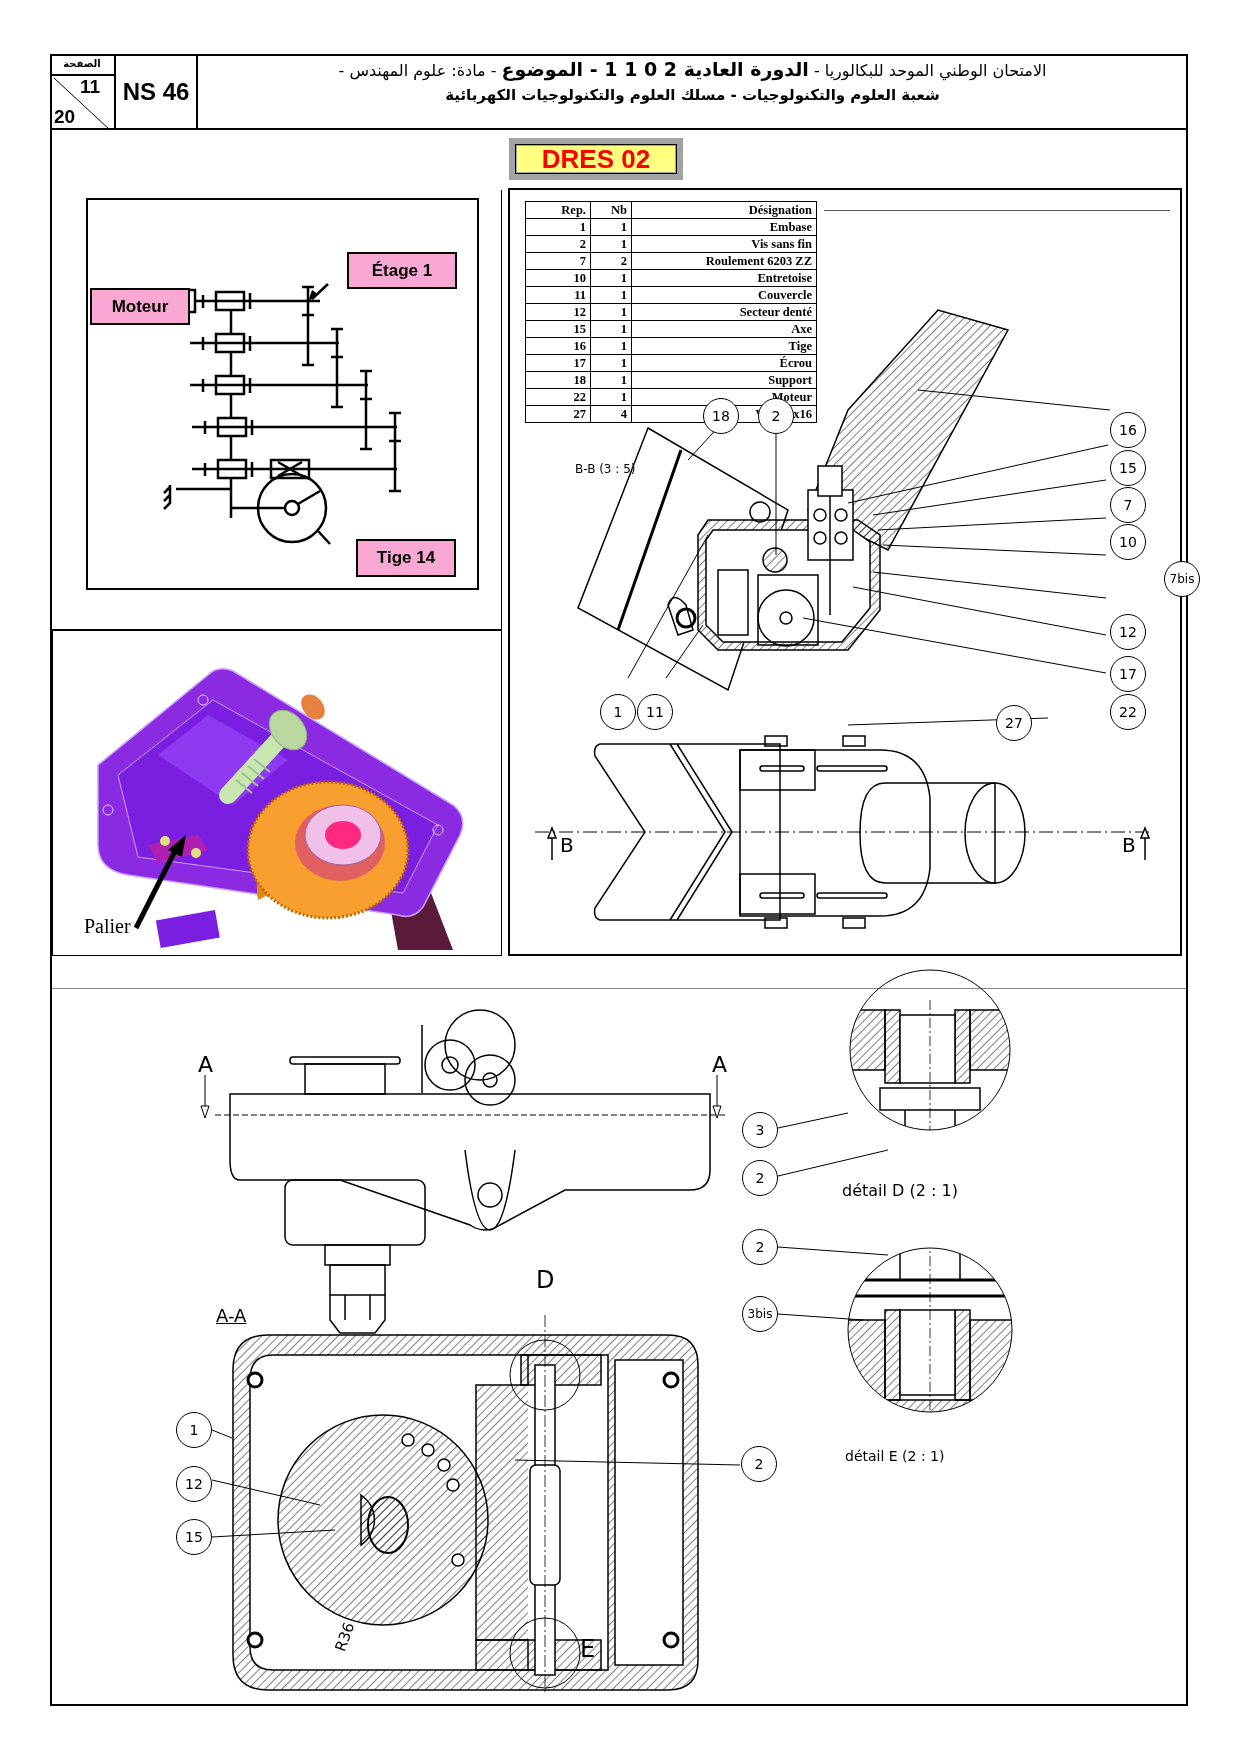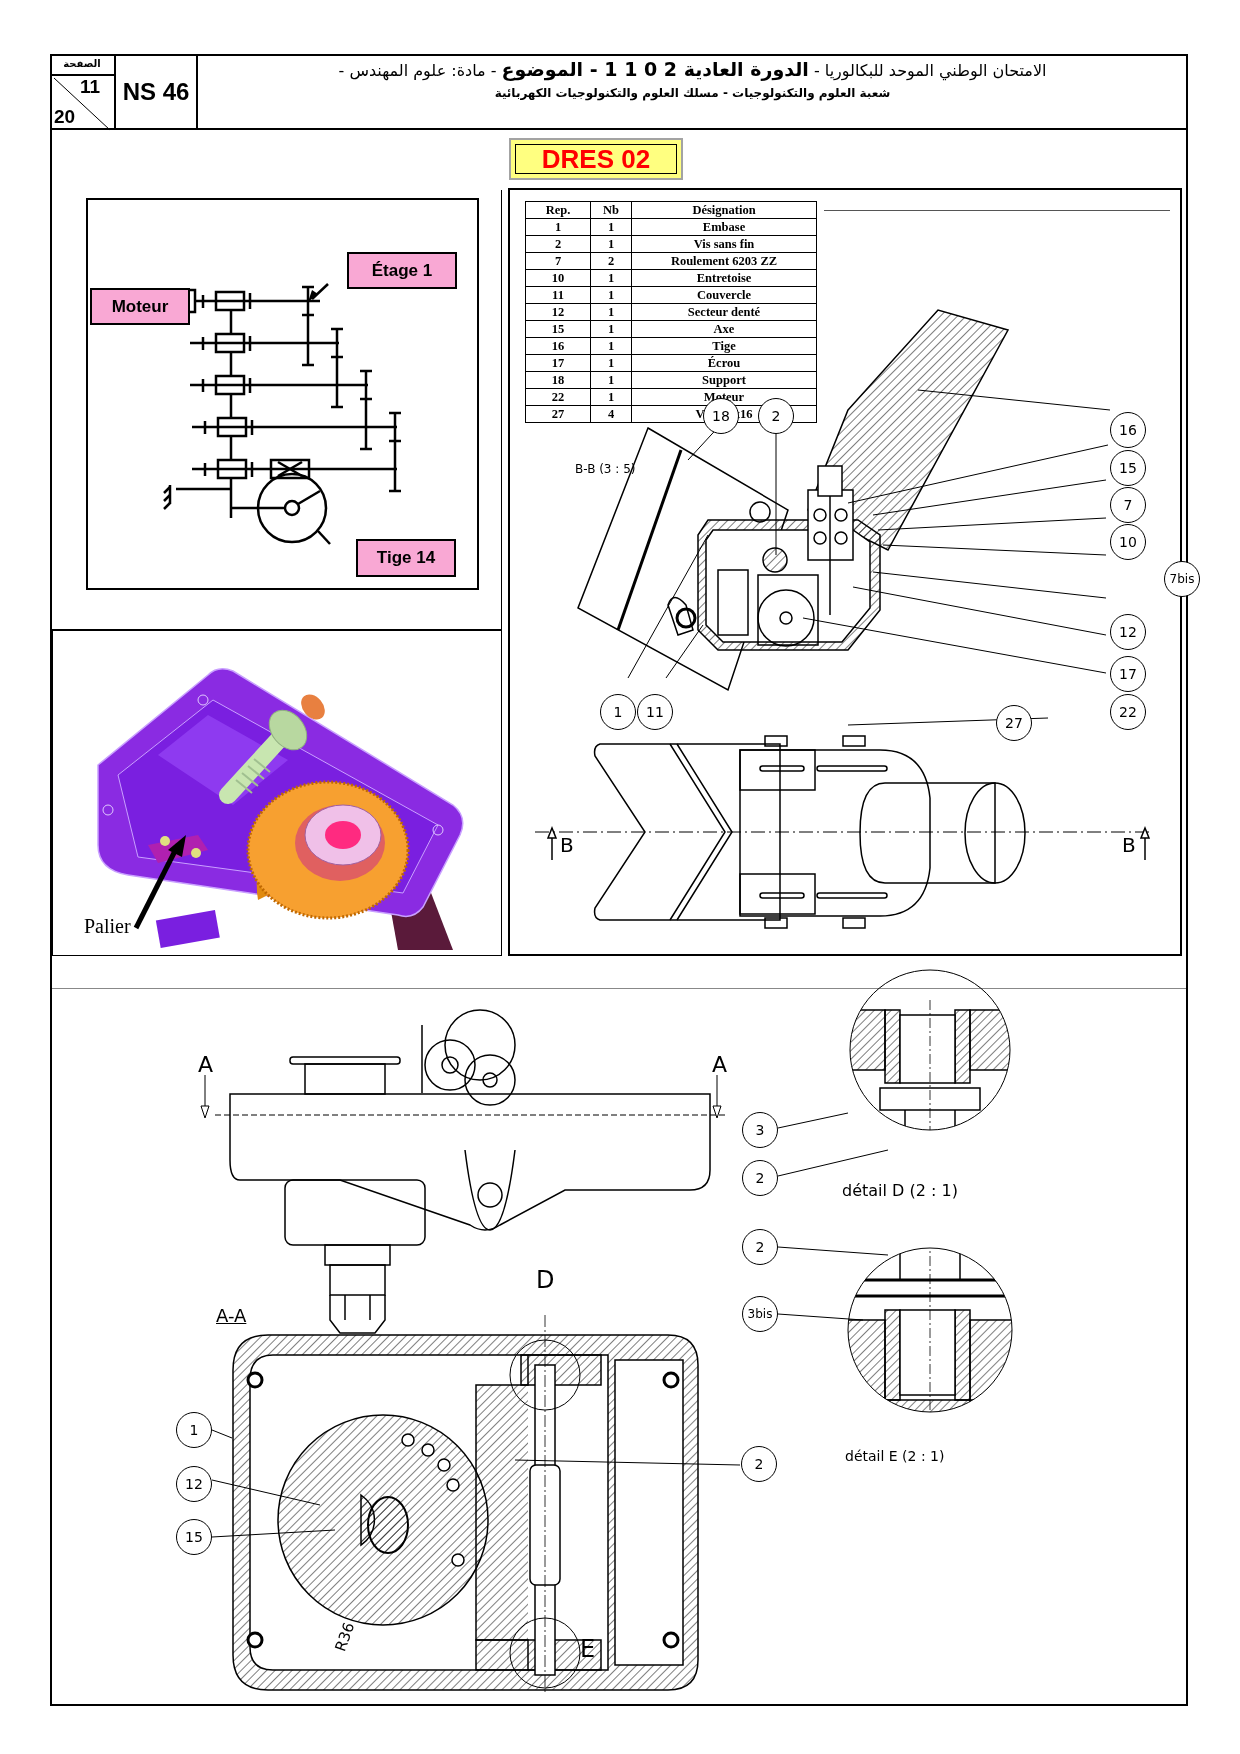--- a/index.html
+++ b/index.html
@@ -6,25 +6,25 @@
   body{width:1240px;height:1754px;position:relative;font-family:"Liberation Sans",sans-serif;color:#000;overflow:hidden;}
   .abs{position:absolute;}
   .frame{position:absolute;left:50px;top:54px;width:1138px;height:1652px;border:2px solid #000;box-sizing:border-box;}
   .hdr{position:absolute;left:50px;top:54px;width:1138px;height:76px;border-bottom:2px solid #000;box-sizing:border-box;}
   .pagebox{position:absolute;left:50px;top:54px;width:66px;height:76px;border-right:2px solid #000;box-sizing:border-box;}
   .pagebox .lbl{position:absolute;left:0;top:0;width:64px;height:20px;border-bottom:2px solid #000;font-size:10px;font-weight:bold;text-align:center;line-height:20px;direction:rtl;font-family:"DejaVu Sans",sans-serif;}
   .pagebox .num{position:absolute;font-size:19px;font-weight:bold;}
   .nsbox{position:absolute;left:116px;top:54px;width:82px;height:76px;border-right:2px solid #000;box-sizing:border-box;font-size:24px;font-weight:bold;display:flex;align-items:center;justify-content:center;}
   .title1{position:absolute;left:205px;right:60px;top:58px;text-align:center;direction:rtl;font-size:16px;font-family:"DejaVu Sans",sans-serif;}
   .title1 b{font-size:19px;}
-  .title2{position:absolute;left:205px;right:60px;top:86px;text-align:center;direction:rtl;font-size:12px;font-family:"DejaVu Sans",sans-serif;font-weight:bold;}
-  .dres{position:absolute;left:509px;top:138px;width:174px;height:42px;background:#ffff80;border:2px solid #a3a3a3;box-sizing:border-box;outline:1px solid #000;outline-offset:-7px;display:flex;align-items:center;justify-content:center;color:#ff0000;font-weight:bold;font-size:26px;}
+  .title2{position:absolute;left:205px;right:60px;top:86px;text-align:center;direction:rtl;font-size:15px;font-family:"DejaVu Sans",sans-serif;font-weight:bold;}
+  .dres{position:absolute;left:509px;top:138px;width:174px;height:42px;background:#ffff80;border:8px solid #a3a3a3;box-sizing:border-box;outline:1px solid #000;outline-offset:-7px;display:flex;align-items:center;justify-content:center;color:#ff0000;font-weight:bold;font-size:26px;}
   .panel{position:absolute;border:1px solid #000;box-sizing:border-box;}
   table.nom{position:absolute;left:525px;top:201px;border-collapse:collapse;font-family:"Liberation Serif",serif;font-size:12.5px;font-weight:bold;}
-  table.nom td, table.nom th{border:1px solid #000;padding:0 4px;height:16px;line-height:16px;text-align:center;}
+  table.nom td, table.nom th{border:1px solid #000;padding:0 4px;height:16px;line-height:16px;text-align:right;}
   table.nom th{font-weight:bold;}
   .bubble{position:absolute;width:36px;height:36px;border:1.5px solid #000;border-radius:50%;box-sizing:border-box;display:flex;align-items:center;justify-content:center;font-size:14px;font-family:"DejaVu Sans",sans-serif;background:#fff;}
   .lbltext{position:absolute;font-family:"DejaVu Sans",sans-serif;font-size:14px;white-space:nowrap;}
   .boxlbl{position:absolute;border:2px solid #000;box-sizing:border-box;font-weight:bold;font-size:17px;display:flex;align-items:center;justify-content:center;background:#f9a8d4;}
   svg{position:absolute;overflow:visible;}
 </style>
 </head>
 <body>
 
 <div class="frame"></div>

